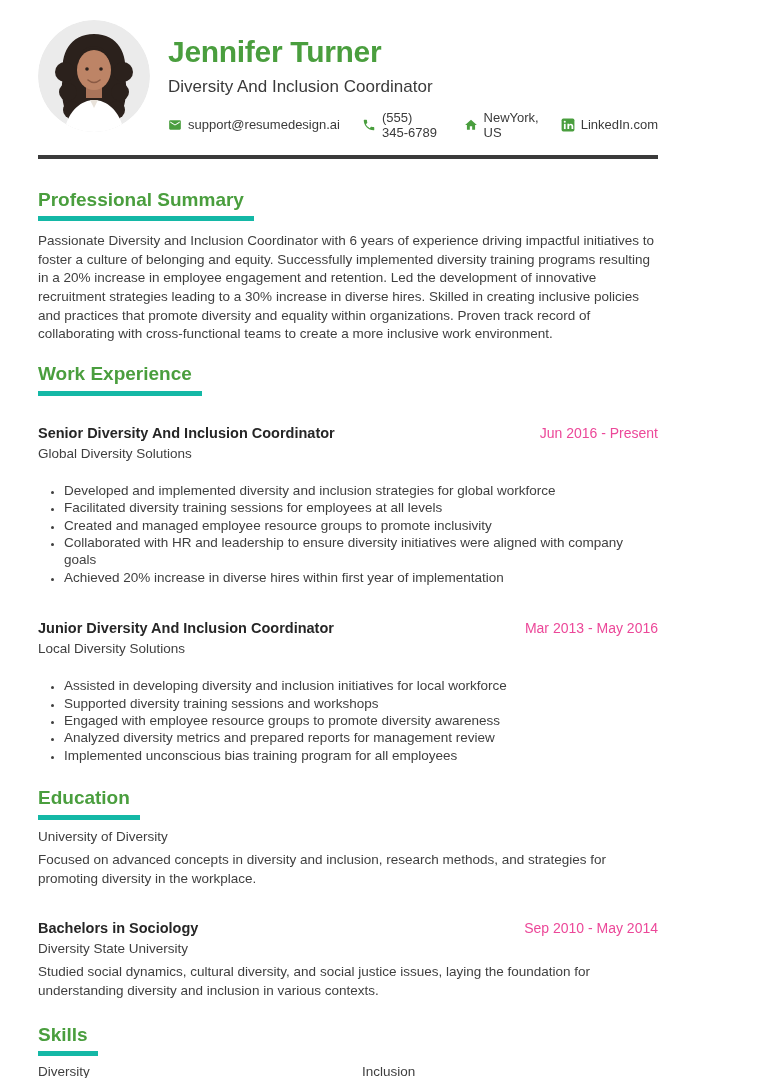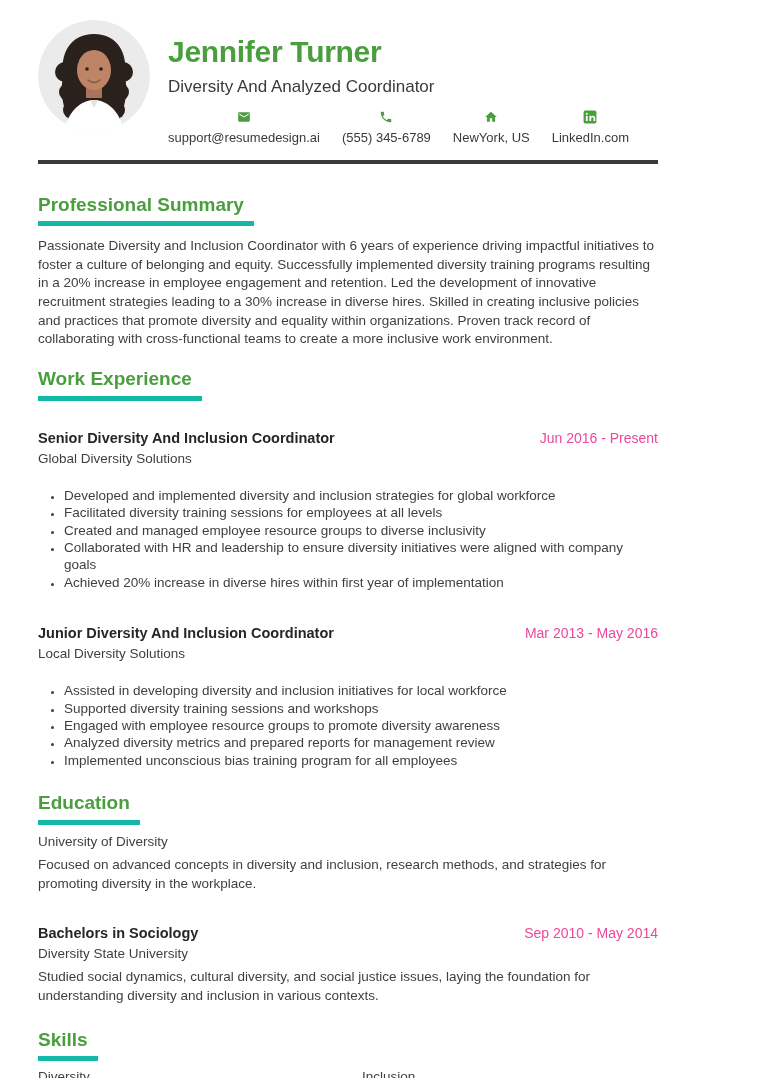--- a/index.html
+++ b/index.html
@@ -7,21 +7,21 @@
   body { font-family: "Liberation Sans", sans-serif; color: #3f3f3f; }
   .page { width: 696px; height: 1078px; padding: 0 38px; }
 
   
   .header { display: flex; align-items: flex-start; padding-top: 20px; }
   .photo { width: 112px; height: 112px; border-radius: 50%; flex: 0 0 112px; overflow: hidden; }
   .header-text { margin-left: 18px; padding-top: 15px; }
   .name { font-size: 30px; font-weight: bold; color: var(--accent); letter-spacing: -0.3px; line-height: 1.15; }
   .job-title { font-size: 17px; color: #3a3a3a; margin-top: 7px; }
   .contact-row { display: flex; align-items: center; gap: 22px; margin-top: 13px; }
-  .contact-item { display: flex; align-items: center; gap: 6px; font-size: 13px; color: #3a3a3a; flex-direction: column; }
+  .contact-item { display: flex; align-items: center; gap: 6px; font-size: 13px; color: #3a3a3a; }
   .contact-item svg { display: block; }
 
   .divider { height: 4px; background: #3a3a3a; margin-top: 15px; }
 
   
   .section-heading { display: inline-block; font-size: 19px; font-weight: bold; color: var(--accent);
     padding: 0 10px 5px 0; border-bottom: 5px solid #14b8a6; line-height: 1.25; }
   .summary-section { margin-top: 29px; }
   .summary-text { margin-top: 11px; font-size: 13.5px; line-height: 18.6px; color: #3f3f3f; }
 
@@ -76,21 +76,21 @@
           <circle cx="49" cy="49" r="1.8" fill="#2b211c"></circle>
           <circle cx="63" cy="49" r="1.8" fill="#2b211c"></circle>
           <path d="M50 60 Q56 65 62 60" stroke="#8a5a44" stroke-width="1.6" fill="none" stroke-linecap="round"></path>
           <path d="M26 112 C30 90 44 80 56 80 C68 80 82 90 86 112 Z" fill="#ffffff"></path>
           <path d="M52 80 L56 88 L60 80 Z" fill="#e8e2da"></path>
         </g>
       </svg>
     </div>
     <div class="header-text">
       <div class="name">Jennifer Turner</div>
-      <div class="job-title">Diversity And Analyzed Coordinator</div>
+      <div class="job-title">Diversity And Inclusion Coordinator</div>
       <div class="contact-row">
         <div class="contact-item">
           <span>
             <svg width="14" height="14" viewBox="0 0 24 24" fill="var(--accent)">
                 <path d="M20 4H4c-1.1 0-2 .9-2 2v12c0 1.1.9 2 2 2h16c1.1 0 2-.9 2-2V6c0-1.1-.9-2-2-2zm0 4l-8 5-8-5V6l8 5 8-5v2z"></path>
               </svg>
           </span>
           <span>support@resumedesign.ai</span>
         </div>
         <div class="contact-item">
@@ -136,21 +136,21 @@
 
     <div class="entry">
       <div class="entry-head">
         <div class="entry-title">Senior Diversity And Inclusion Coordinator</div>
         <div class="entry-date">Jun 2016 - Present</div>
       </div>
       <div class="entry-sub">Global Diversity Solutions</div>
       <ul class="bullets">
         <li>Developed and implemented diversity and inclusion strategies for global workforce</li>
         <li>Facilitated diversity training sessions for employees at all levels</li>
-        <li>Created and managed employee resource groups to diverse inclusivity</li>
+        <li>Created and managed employee resource groups to promote inclusivity</li>
         <li>Collaborated with HR and leadership to ensure diversity initiatives were aligned with company goals</li>
         <li>Achieved 20% increase in diverse hires within first year of implementation</li>
       </ul>
     </div>
 
     <div class="entry">
       <div class="entry-head">
         <div class="entry-title">Junior Diversity And Inclusion Coordinator</div>
         <div class="entry-date">Mar 2013 - May 2016</div>
       </div>

